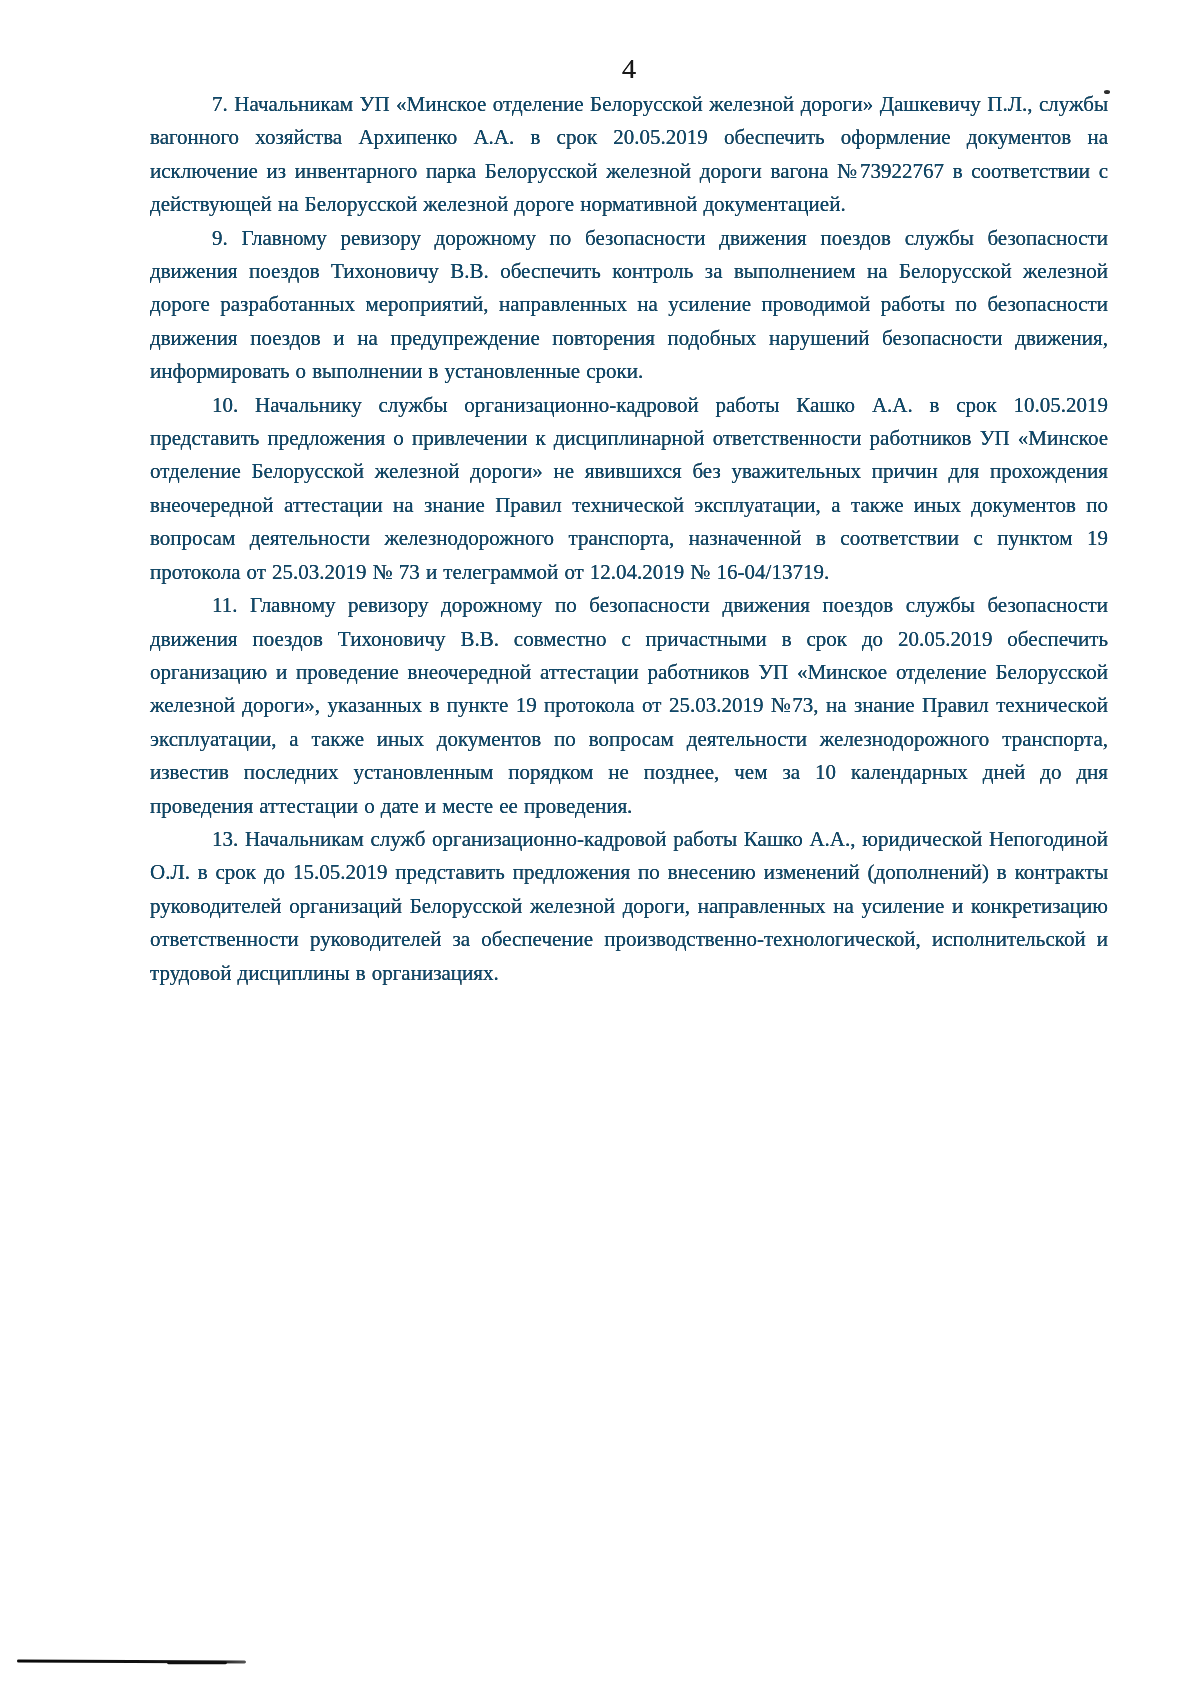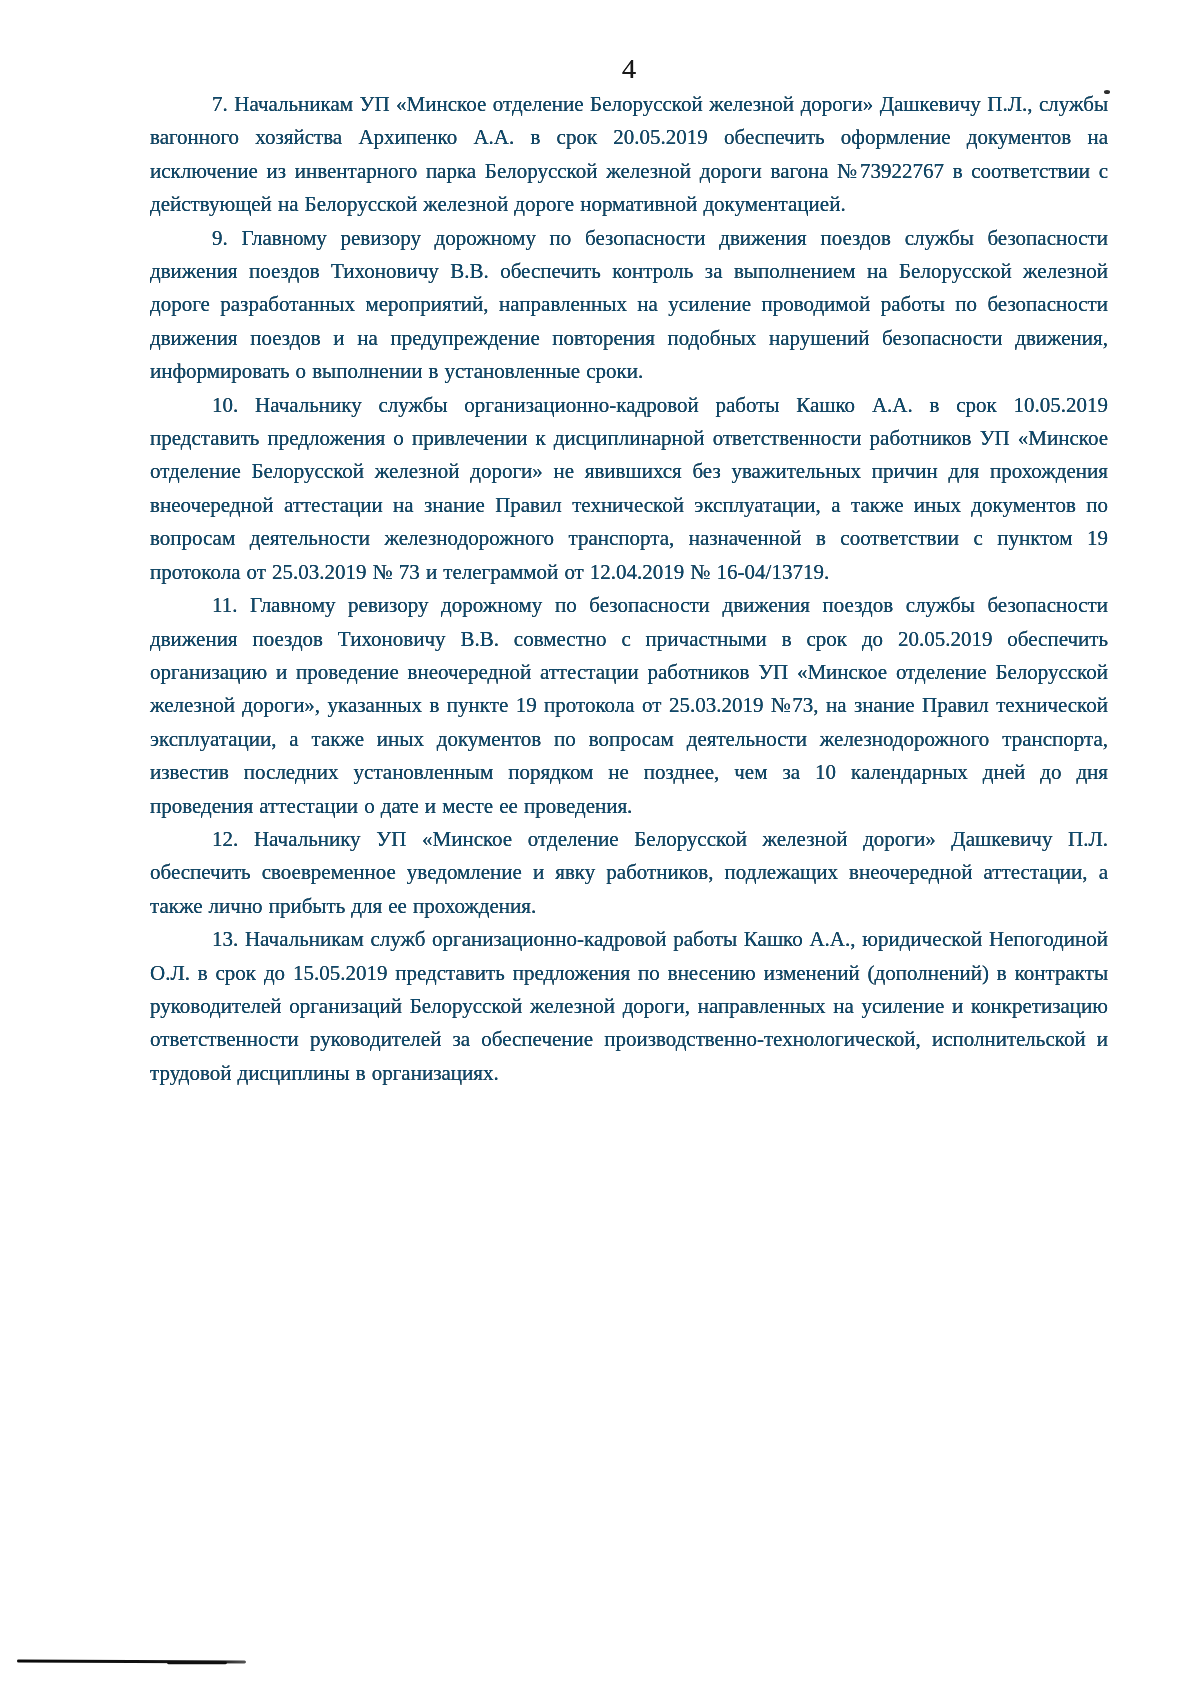--- a/index.html
+++ b/index.html
@@ -84,19 +84,18 @@
 
   <div class="page-number">4</div>
 
   <span class="scan-dot-artifact"></span>
 
   <article class="doc-body">
     <p>7. Начальникам УП «Минское отделение Белорусской железной дороги» Дашкевичу П.Л., службы вагонного хозяйства Архипенко А.А. в срок 20.05.2019 обеспечить оформление документов на исключение из инвентарного парка Белорусской железной дороги вагона №73922767 в соответствии с действующей на Белорусской железной дороге нормативной документацией.</p>
     <p>9. Главному ревизору дорожному по безопасности движения поездов службы безопасности движения поездов Тихоновичу В.В. обеспечить контроль за выполнением на Белорусской железной дороге разработанных мероприятий, направленных на усиление проводимой работы по безопасности движения поездов и на предупреждение повторения подобных нарушений безопасности движения, информировать о выполнении в установленные сроки.</p>
     <p>10. Начальнику службы организационно-кадровой работы Кашко А.А. в срок 10.05.2019 представить предложения о привлечении к дисциплинарной ответственности работников УП «Минское отделение Белорусской железной дороги» не явившихся без уважительных причин для прохождения внеочередной аттестации на знание Правил технической эксплуатации, а также иных документов по вопросам деятельности железнодорожного транспорта, назначенной в соответствии с пунктом 19 протокола от 25.03.2019 № 73 и телеграммой от 12.04.2019 № 16-04/13719.</p>
     <p>11. Главному ревизору дорожному по безопасности движения поездов службы безопасности движения поездов Тихоновичу В.В. совместно с причастными в срок до 20.05.2019 обеспечить организацию и проведение внеочередной аттестации работников УП «Минское отделение Белорусской железной дороги», указанных в пункте 19 протокола от 25.03.2019 №73, на знание Правил технической эксплуатации, а также иных документов по вопросам деятельности железнодорожного транспорта, известив последних установленным порядком не позднее, чем за 10 календарных дней до дня проведения аттестации о дате и месте ее проведения.</p>
-    <p>12. Начальнику УП «Минское отделение Белорусской железной дороги» Дашкевичу П.Л. обеспечить своевременное уведомление и явку работников, подлежащих внеочередной аттестации, а также лично прибыть для ее прохождения.</p>
     <p>13. Начальникам служб организационно-кадровой работы Кашко А.А., юридической Непогодиной О.Л. в срок до 15.05.2019 представить предложения по внесению изменений (дополнений) в контракты руководителей организаций Белорусской железной дороги, направленных на усиление и конкретизацию ответственности руководителей за обеспечение производственно-технологической, исполнительской и трудовой дисциплины в организациях.</p>
   </article>
 
   <div class="scan-line-artifact"></div>
 
 </div>
 
 </body></html>

